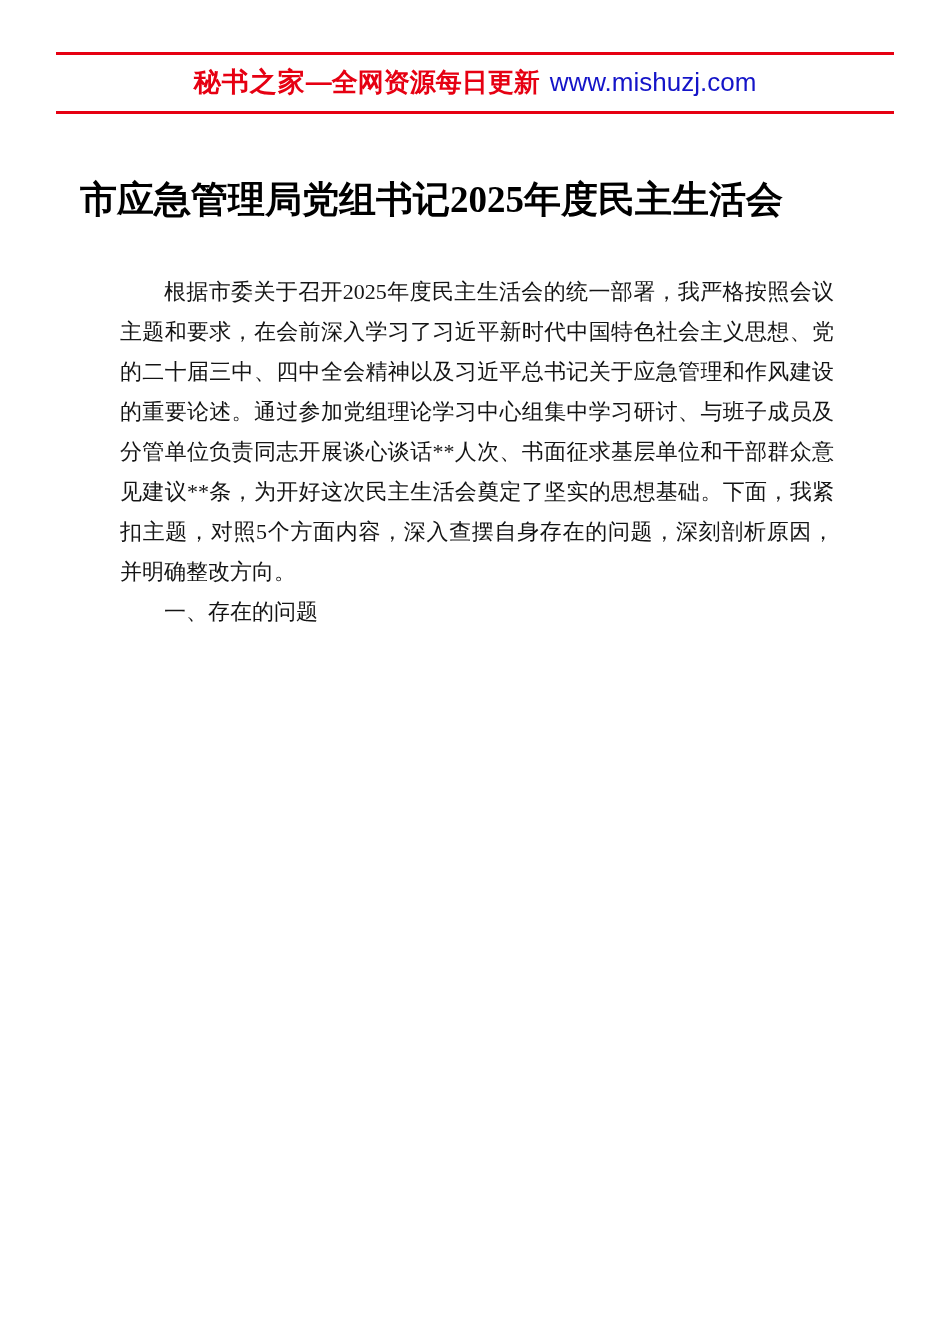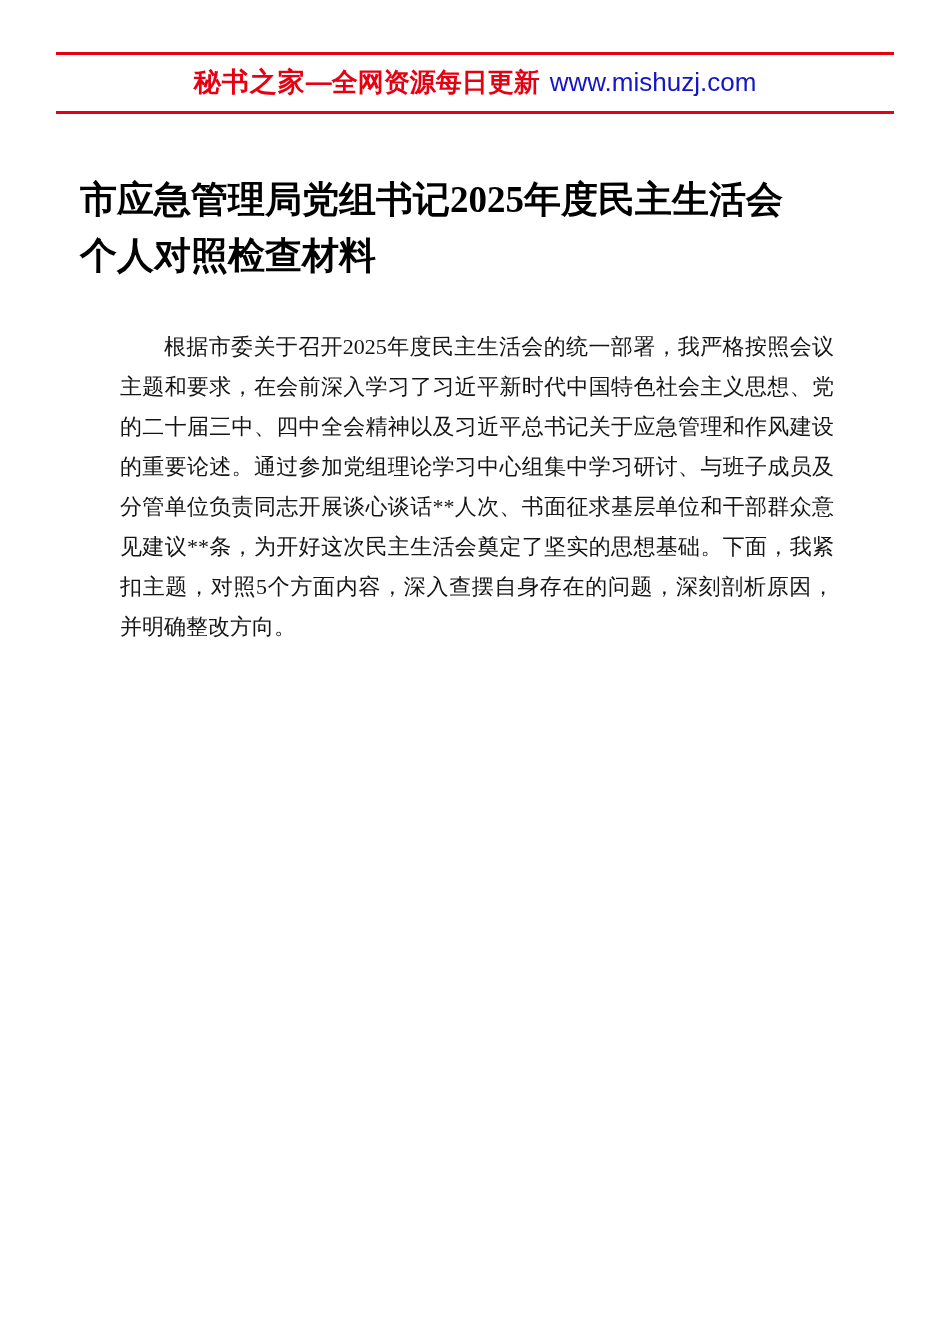--- a/index.html
+++ b/index.html
@@ -70,20 +70,20 @@
 <body>
 
 <div class="page">
 
   <div class="masthead">
     <span class="brand">秘书之家</span><span class="tagline">—全网资源每日更新</span><a class="url">www.mishuzj.com</a>
   </div>
 
   <h1 class="doc-title">
     <span class="t-line">市应急管理局党组书记2025年度民主生活会</span>
-    <span class="t-line">个人对照检查材料</span>
   </h1>
 
   <div class="doc-body">
     <p>根据市委关于召开2025年度民主生活会的统一部署，我严格按照会议主题和要求，在会前深入学习了习近平新时代中国特色社会主义思想、党的二十届三中、四中全会精神以及习近平总书记关于应急管理和作风建设的重要论述。通过参加党组理论学习中心组集中学习研讨、与班子成员及分管单位负责同志开展谈心谈话**人次、书面征求基层单位和干部群众意见建议**条，为开好这次民主生活会奠定了坚实的思想基础。下面，我紧扣主题，对照5个方面内容，深入查摆自身存在的问题，深刻剖析原因，并明确整改方向。</p>
+    <p>一、存在的问题</p>
   </div>
 
 </div>
 
 </body></html>

